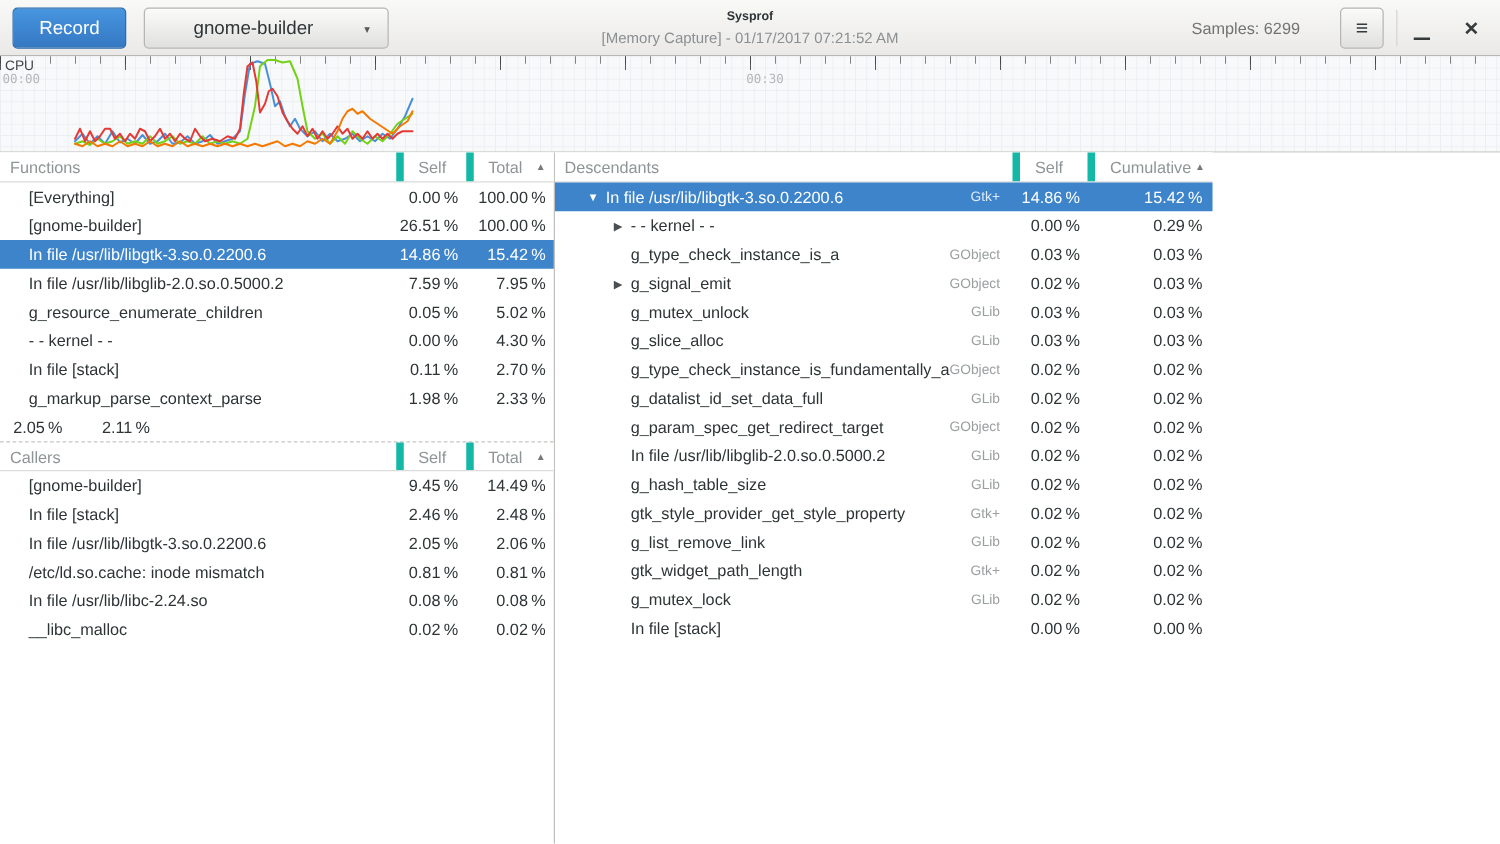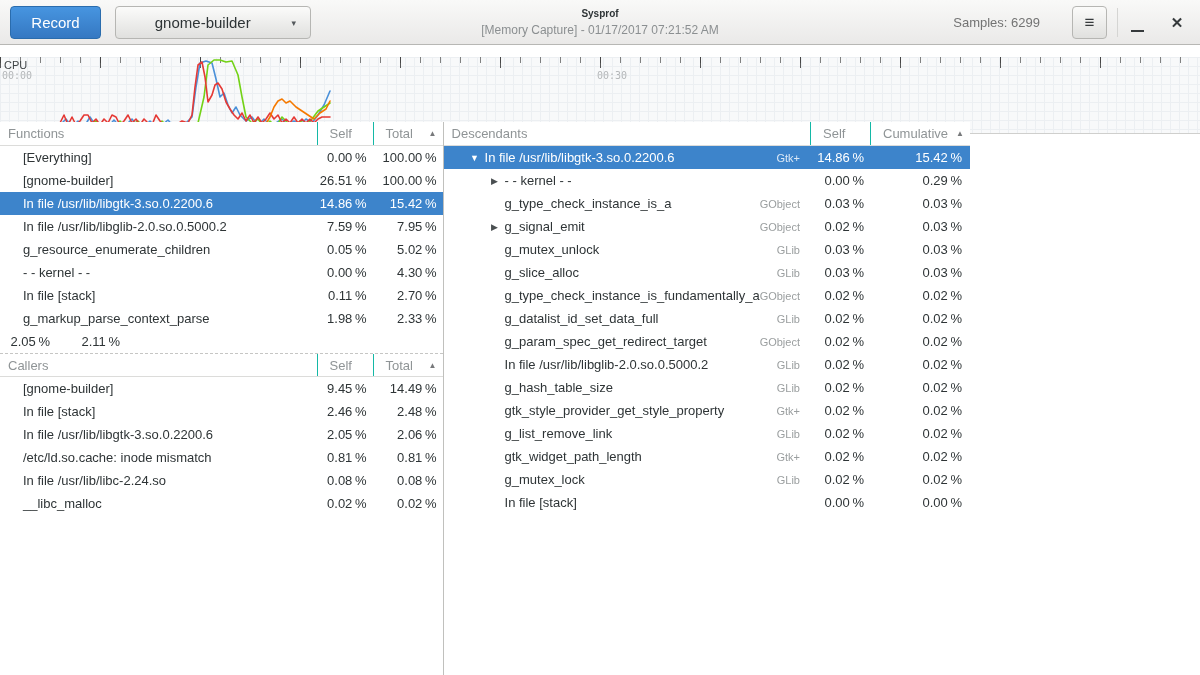--- a/index.html
+++ b/index.html
@@ -36,21 +36,21 @@
   .samples { position:absolute; right:160px; top:0; height:45px; display:flex; align-items:center; font-size:13px; color:#737373; }
   .menu-btn { position:absolute; left:1072px; top:6px; width:35px; font-size:17px; font-weight:bold; color:#363a3c; }
   .hb-sep { position:absolute; left:1117px; top:8px; width:1px; height:29px; background:#d5d5d3; }
   .win-ctl { position:absolute; top:0; width:34px; height:45px; display:flex; align-items:center; justify-content:center; cursor:pointer; }
   .minimize { left:1120px; }
   .minimize-bar { display:block; width:13px; height:2px; background:#363a3c; margin-top:16px; }
   .close { left:1160px; font-size:15px; font-weight:bold; color:#363a3c; }
 
   
   .cpu-strip {
-    position:absolute; left:0; top:57px; width:1200px; height:77px;
+    position:absolute; left:0; top:45px; width:1200px; height:77px;
     background-color:#f8f9fa;
     background-image:
       linear-gradient(#eceff2 1px, transparent 1px),
       linear-gradient(90deg, #eceff2 1px, transparent 1px);
     background-size:9px 9px;
     border-bottom:1px solid #cfcfcd;
   }
   .ticks-small { position:absolute; left:0; top:0; width:100%; height:6px;
     background:repeating-linear-gradient(90deg, rgba(90,90,90,.75) 0 1px, transparent 1px 20px); }
   .ticks-big { position:absolute; left:0; top:0; width:100%; height:11px;
@@ -59,21 +59,21 @@
   .time-label { position:absolute; top:13px; font-family:"DejaVu Sans Mono", monospace; font-size:10px; color:#b4b7b9; }
   .cpu-lines { position:absolute; left:0; top:0; }
 
   
   .main { position:absolute; left:0; top:122px; width:970px; height:553px; display:flex; }
   .left-panel { width:449px; border-right:1px solid #c0c0bd; position:relative; background:#fff; }
   .right-panel { flex:1; position:relative; background:#fff; }
 
   .thead { display:flex; height:24px; border-bottom:1px solid #dcdcda; align-items:center; background:#ffffff; }
   .thead .h-name { flex:1; padding-left:8px; font-size:13px; color:#8f9496; }
-  .thead .h-num { font-size:13px; color:#8f9496; border-left:1px solid #14b8a6; height:100%; display:flex; align-items:center; padding-left:12px; position:relative; }
+  .thead .h-num { font-size:13px; color:#8f9496; border-left:6px solid #14b8a6; height:100%; display:flex; align-items:center; padding-left:12px; position:relative; }
   .sort-arrow { font-size:8px; color:#77797b; margin-left:8px; position:absolute; right:6px; }
 
   .trow { display:flex; height:23px; align-items:center; font-size:13px; color:#2e3436; cursor:default; }
   .trow .c-name { flex:1; padding-left:23px; white-space:nowrap; overflow:hidden; display:flex; align-items:center; }
   .trow .c-num { text-align:right; white-space:nowrap; }
   .trow.selected { background:#3d84cb; color:#ffffff; }
   .trow.selected .cat-label { color:#dce9f7; }
   .trow.selected .expander { color:#ffffff; }
 
   .lt .h-self, .lt .c-self { width:56px; }

